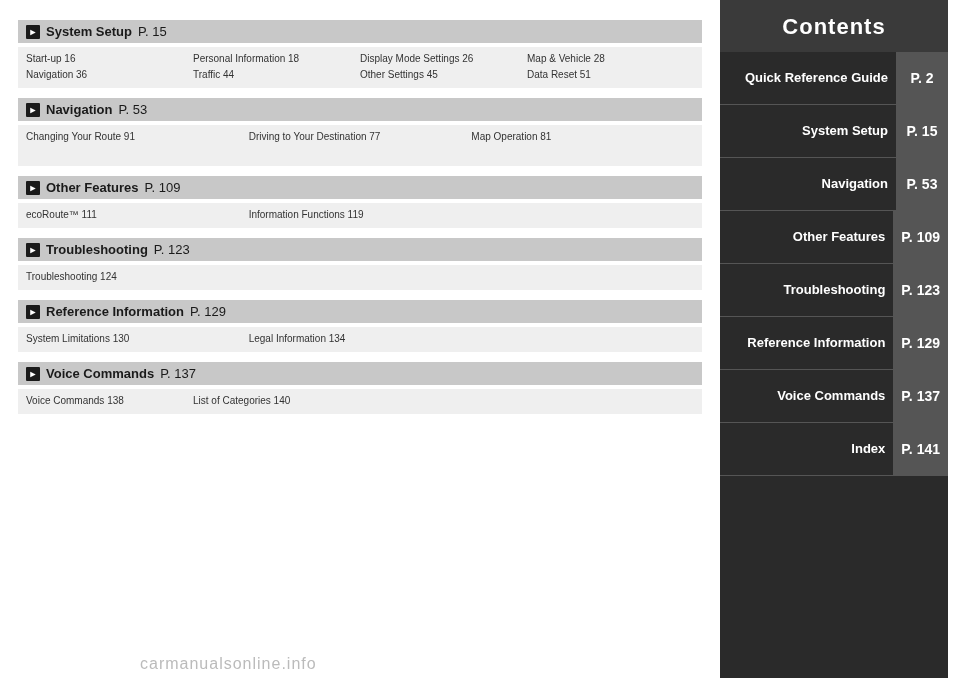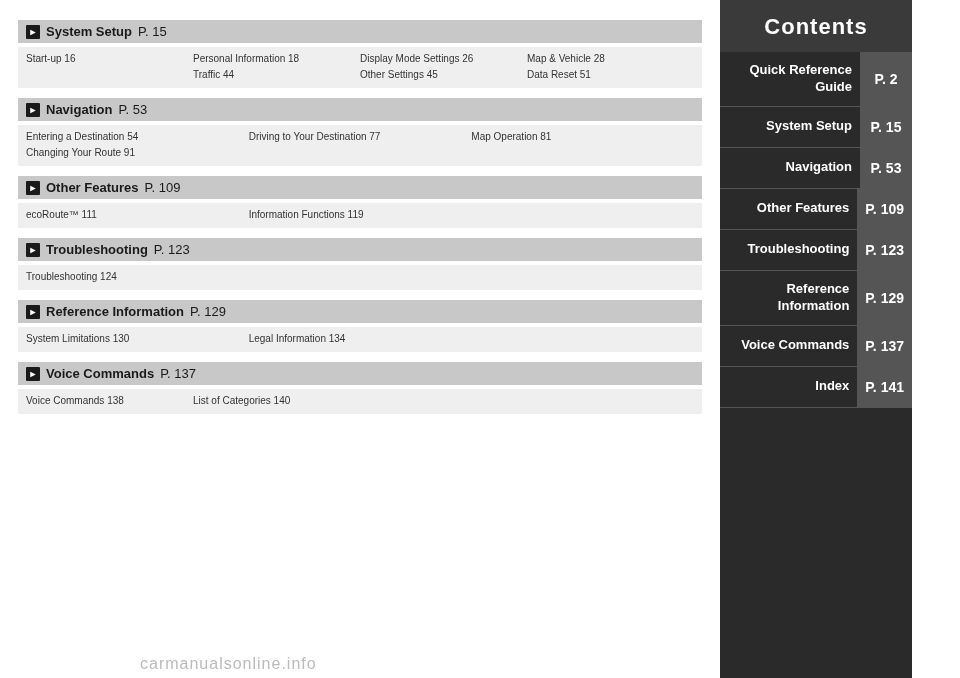--- a/index.html
+++ b/index.html
@@ -73,21 +73,21 @@
     .item-col {
       flex: 1;
       font-size: 10px;
       color: #333;
       line-height: 1.6;
       min-width: 0;
     }
 
     
     .sidebar {
-      width: 192px;
+      width: 228px;
       height: 678px;
       background: #2a2a2a;
       display: flex;
       flex-direction: column;
     }
 
     .sidebar-title {
       background: #3a3a3a;
       color: #fff;
       text-align: center;
@@ -124,21 +124,21 @@
 
     .sidebar-item-page {
       background: #555;
       color: #fff;
       font-size: 14px;
       font-weight: bold;
       min-width: 52px;
       display: flex;
       align-items: center;
       justify-content: center;
-      padding: 12px 8px;
+      padding: 18px 8px;
     }
 
     
     .footer-watermark {
       position: fixed;
       bottom: 5px;
       left: 140px;
       font-size: 16px;
       color: #bbb;
       letter-spacing: 1px;
@@ -152,20 +152,21 @@
   <div class="section-block">
     <div class="section-header">
       <span class="section-icon">►</span>
       <span class="section-title">System Setup</span>
       <span class="section-page">P. 15</span>
     </div>
     <div class="section-items">
       <div class="items-row">
         <div class="item-col">
           <div>Start-up 16</div>
+          <div>Navigation 36</div>
         </div>
         <div class="item-col">
           <div>Personal Information 18</div>
           <div>Traffic 44</div>
         </div>
         <div class="item-col">
           <div>Display Mode Settings 26</div>
           <div>Other Settings 45</div>
         </div>
         <div class="item-col">
@@ -178,21 +179,20 @@
 
   <div class="section-block">
     <div class="section-header">
       <span class="section-icon">►</span>
       <span class="section-title">Navigation</span>
       <span class="section-page">P. 53</span>
     </div>
     <div class="section-items">
       <div class="items-row">
         <div class="item-col">
-          <div>Entering a Destination 54</div>
           <div>Changing Your Route 91</div>
         </div>
         <div class="item-col">
           <div>Driving to Your Destination 77</div>
           <div>&nbsp;</div>
         </div>
         <div class="item-col">
           <div>Map Operation 81</div>
           <div>&nbsp;</div>
         </div>

